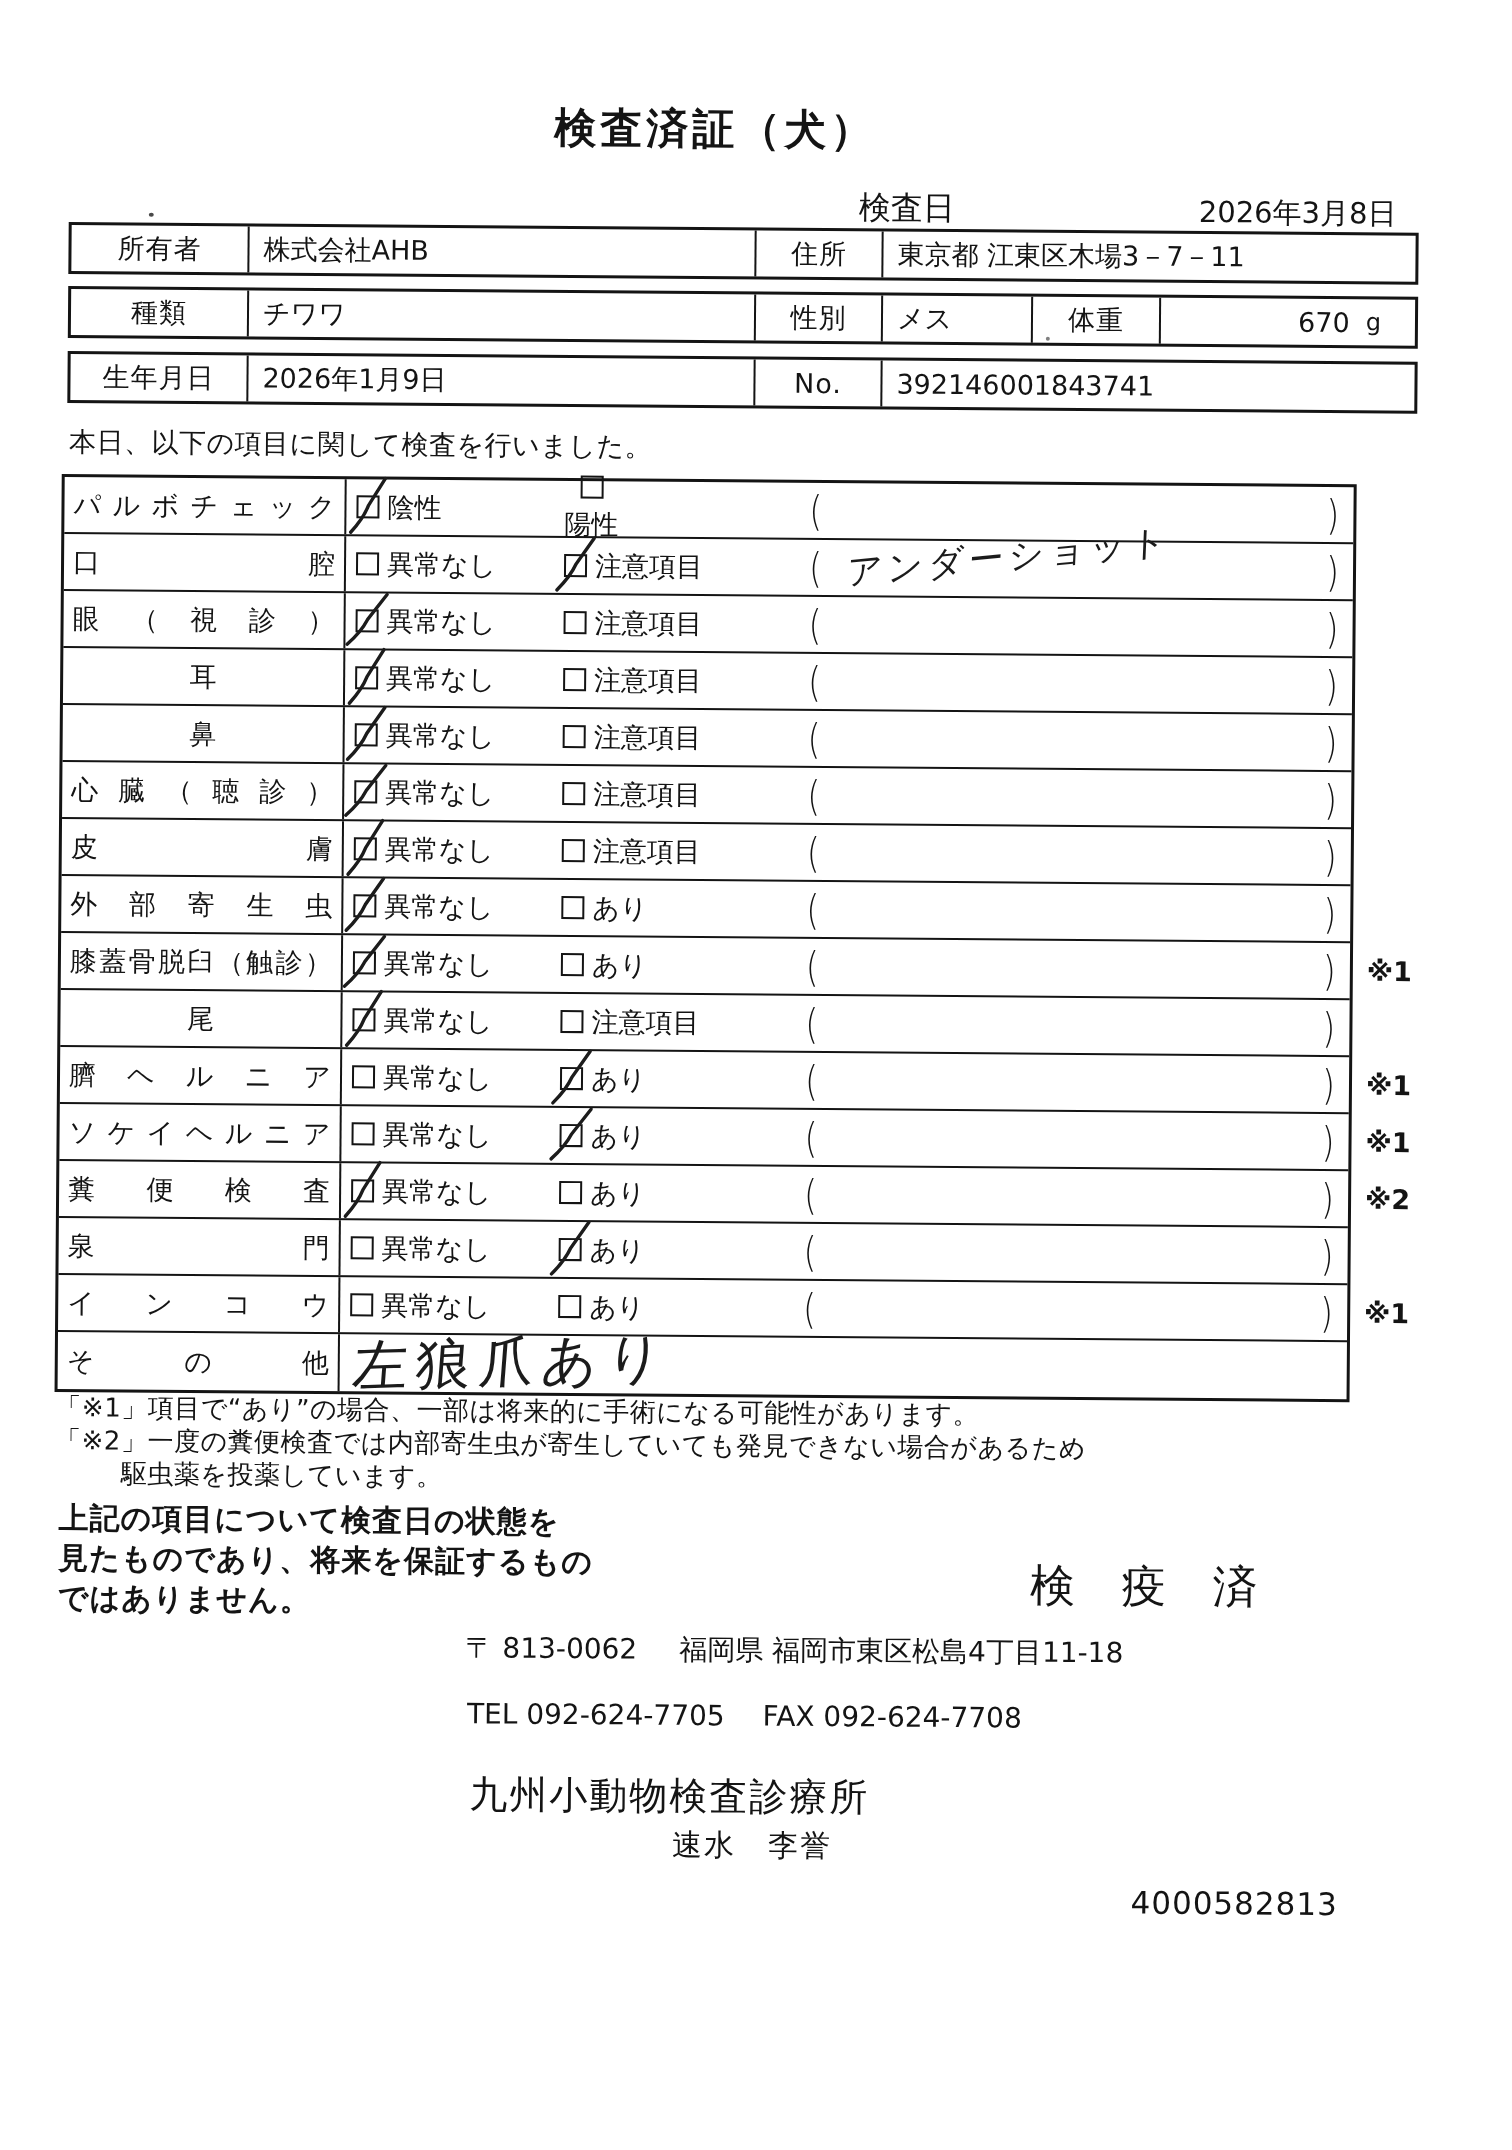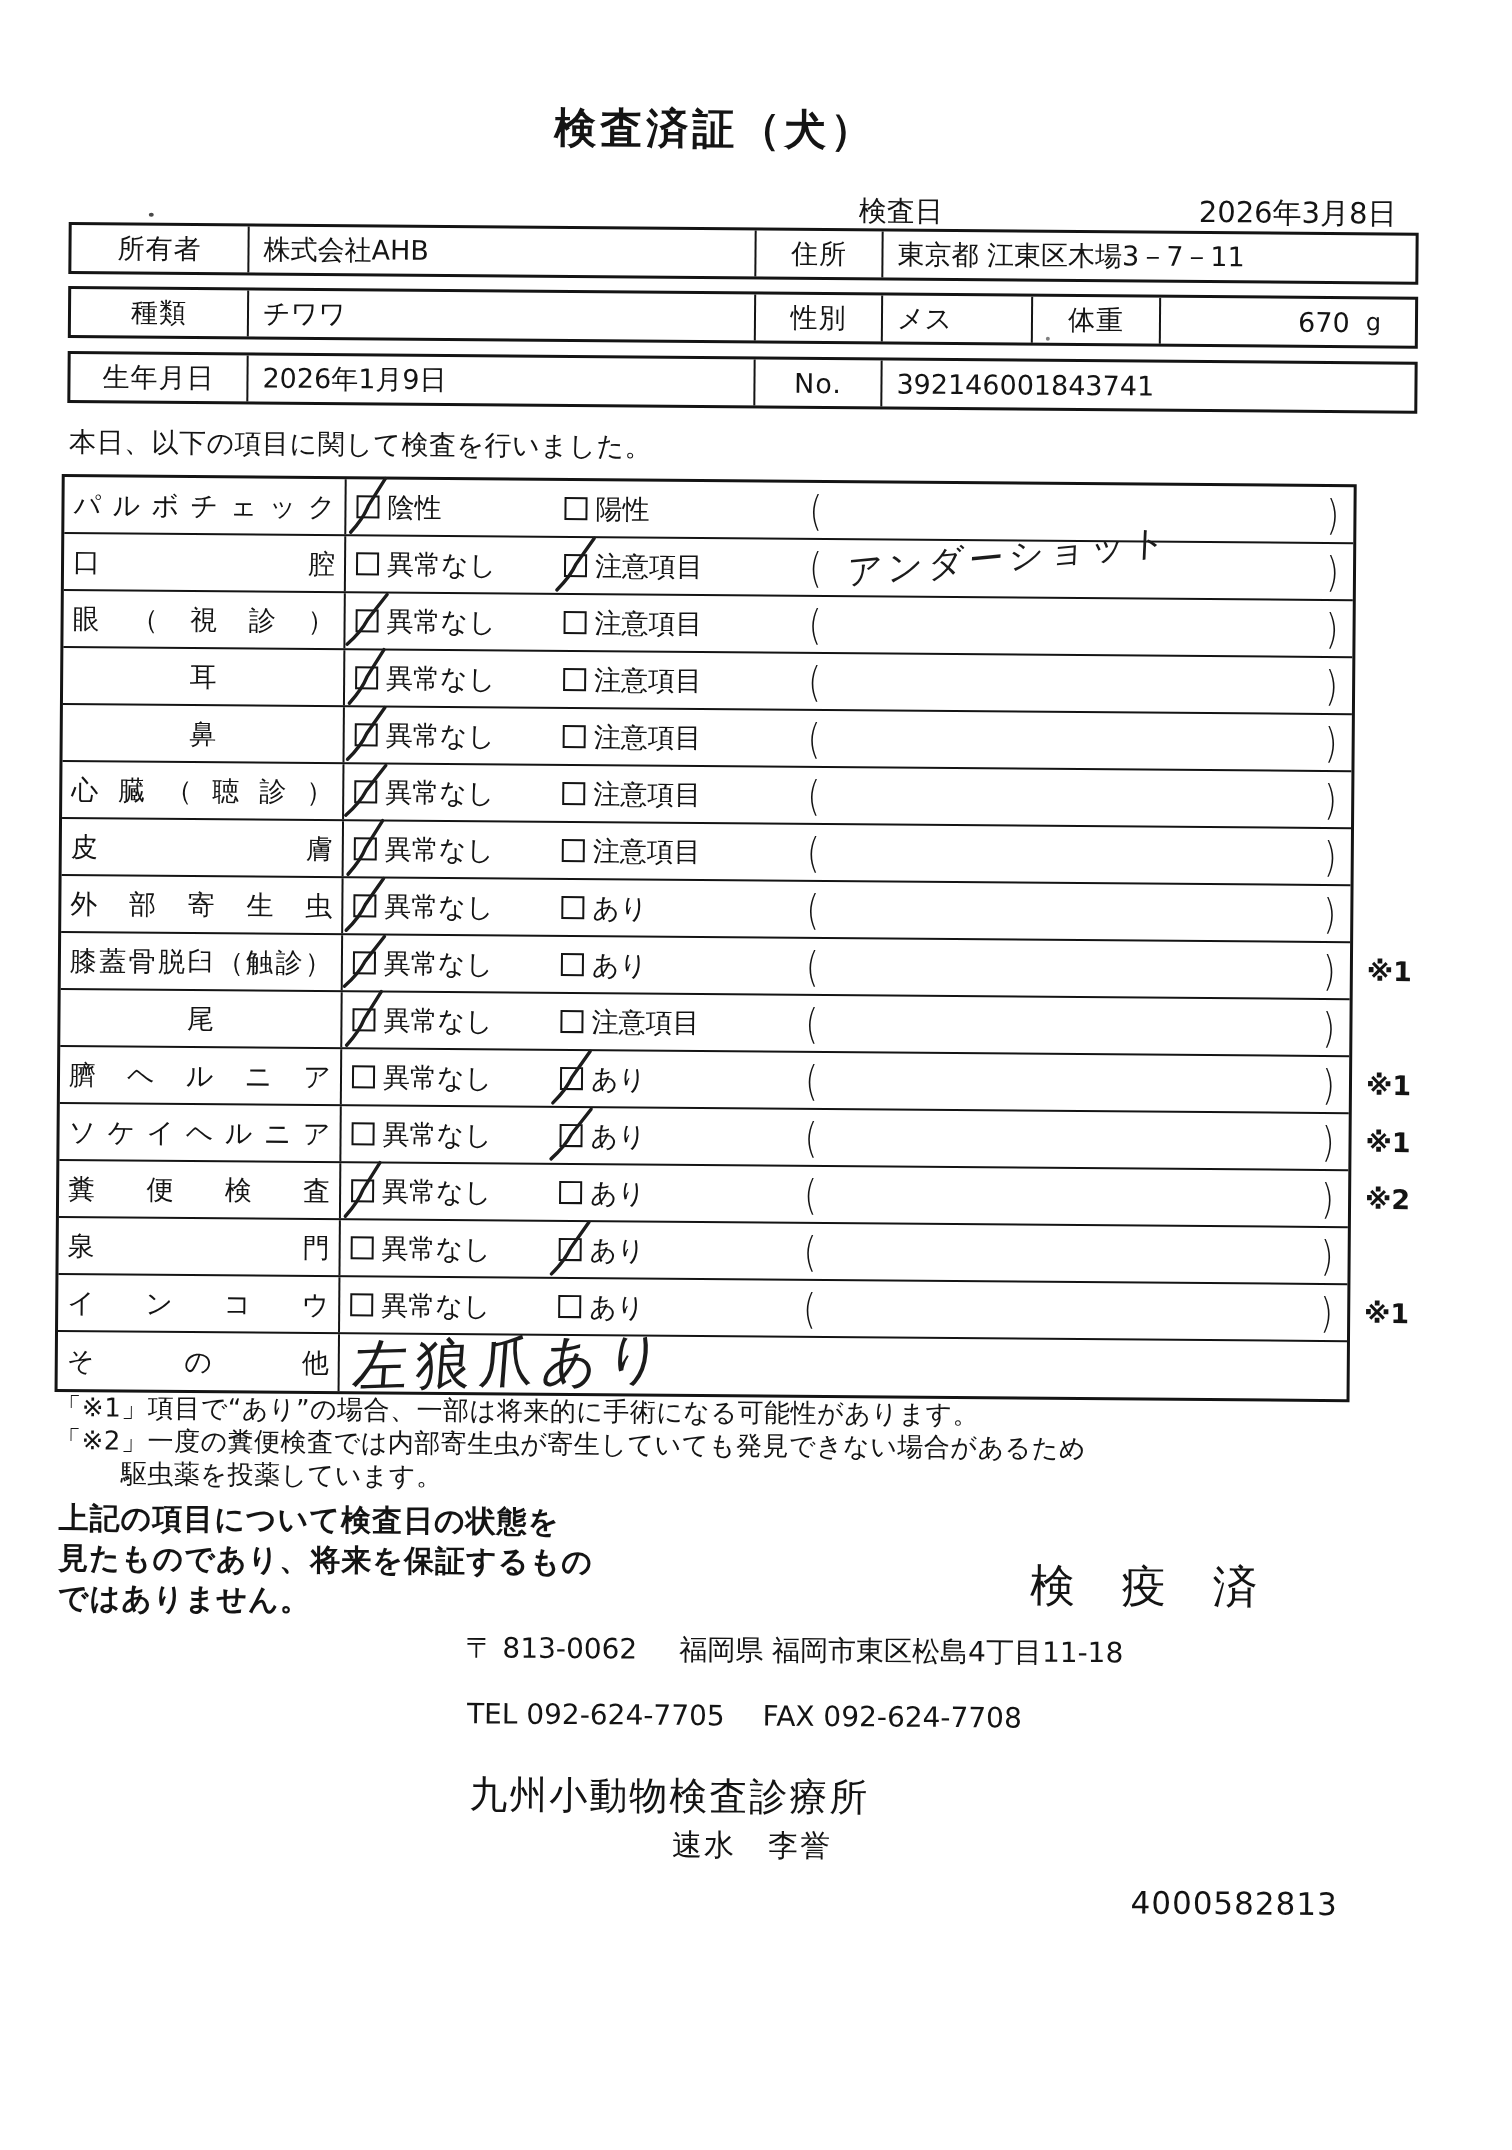--- a/index.html
+++ b/index.html
@@ -7,21 +7,21 @@
     width:1512px;height:2150px;background:#ffffff;overflow:hidden;
     font-family:"DejaVu Sans","Liberation Sans",sans-serif;color:#141414;
     -webkit-font-smoothing:antialiased;
   }
   .doc{position:absolute;left:0;top:0;width:1512px;height:2150px;
     transform:rotate(0.45deg);transform-origin:60px 60px;}
 
   
   .title{position:absolute;left:0;right:80px;top:96px;text-align:center;
     font-size:42px;font-weight:600;letter-spacing:4px;}
-  .insp-date-label{position:absolute;left:860px;top:186px;font-size:28px;}
+  .insp-date-label{position:absolute;left:860px;top:180px;font-size:32px;}
   .insp-date-value{position:absolute;left:1200px;top:184px;font-size:29px;}
 
   
   .tbl{position:absolute;left:70px;width:1350px;border:3px solid #141414;
     display:flex;background:#fff;box-sizing:border-box;}
   .tbl .cell{border-right:2.5px solid #141414;display:flex;align-items:center;
     box-sizing:border-box;font-size:27px;overflow:visible;white-space:nowrap;}
   .tbl .cell:last-child{border-right:none;}
   .cell.lab{justify-content:center;letter-spacing:1px;}
   .cell.val{padding-left:14px;}
@@ -138,21 +138,21 @@
           <span>ク</span>
         </div>
         <div class="opt" style="left: 292px;">
           <span class="cbx">
             <span class="check" style="transform: rotate(-3deg);"><svg viewBox="0 0 46 60" width="46" height="60">
                 <path d="M4 56 C 12 48 19 39 23 30 L 41 4" fill="none" stroke="#1c1c1c" stroke-width="3.4" stroke-linecap="round"></path>
               </svg></span>
           </span>
           <span class="opt-text">陰性</span>
         </div>
-        <div class="opt" style="left: 500px;">
+        <div class="opt" style="left: 500px; flex-direction: column;">
           <span class="cbx"></span>
           <span class="opt-text">陽性</span>
         </div>
         <span class="paren p-open">(</span>
         <span class="paren p-close">)</span>
       </div>
       <div class="cl-row">
         <div class="cl-label">
           <span>口</span>
           <span>腔</span>

